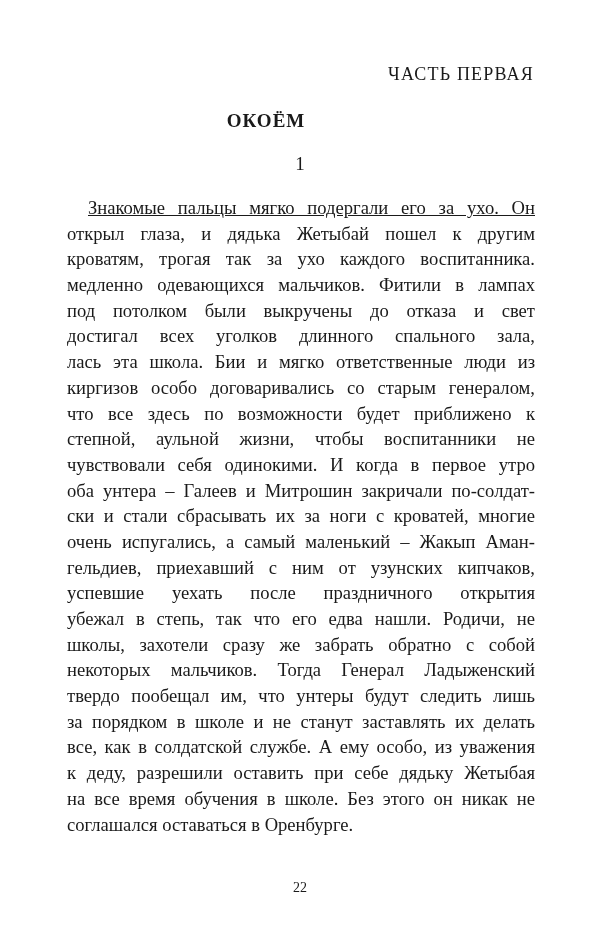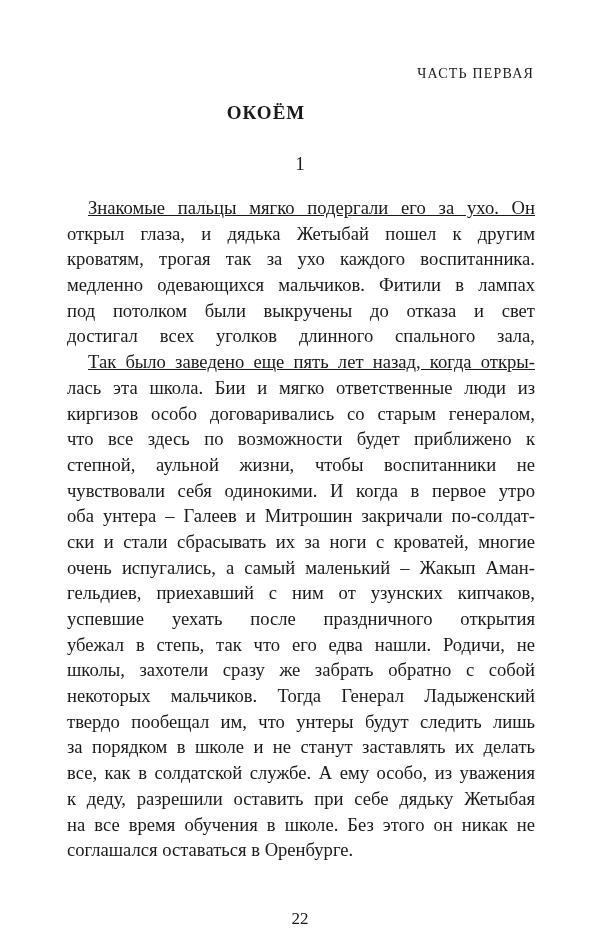--- a/index.html
+++ b/index.html
@@ -18,29 +18,29 @@
   .page {
     position: absolute;
     left: 0; top: 0;
     width: 600px;
     height: 938px;
   }
   .running-head {
     position: absolute;
     top: 64px;
     right: 66px;
-    font-size: 14px;
+    font-size: 18px;
     letter-spacing: 1.2px;
     line-height: 20px;
     white-space: nowrap;
     text-align: center;
   }
   .chapter-title {
     position: absolute;
-    top: 102px;
+    top: 110px;
     left: 0;
     width: 532px;
     text-align: center;
     font-size: 19px;
     font-weight: bold;
     letter-spacing: 1px;
     line-height: 22px;
   }
   .section-number {
     position: absolute;
@@ -69,44 +69,43 @@
   }
   .line.indent {
     padding-left: 21px;
     text-decoration: underline;
   }
   .line.last {
     text-align-last: left;
   }
   .page-number {
     position: absolute;
-    top: 909px;
+    top: 878px;
     left: 0;
     width: 600px;
     text-align: center;
-    font-size: 17px;
+    font-size: 14px;
     line-height: 20px;
   }
 </style>
 </head>
 <body>
 
 <div class="page">
   <div class="running-head">ЧАСТЬ ПЕРВАЯ</div>
   <div class="chapter-title">ОКОЁМ</div>
   <div class="section-number">1</div>
 
   <div class="body-text" id="body-text">
       <span class="line indent">Знакомые пальцы мягко подергали его за ухо. Он</span>
       <span class="line">открыл глаза, и дядька Жетыбай пошел к другим</span>
       <span class="line">кроватям, трогая так за ухо каждого воспитанника.</span>
       <span class="line">медленно одевающихся мальчиков. Фитили в лампах</span>
       <span class="line">под потолком были выкручены до отказа и свет</span>
       <span class="line">достигал всех уголков длинного спального зала,</span>
-      <span class="line indent">Так было заведено еще пять лет назад, когда откры-</span>
       <span class="line">лась эта школа. Бии и мягко ответственные люди из</span>
       <span class="line">киргизов особо договаривались со старым генералом,</span>
       <span class="line">что все здесь по возможности будет приближено к</span>
       <span class="line">степной, аульной жизни, чтобы воспитанники не</span>
       <span class="line">чувствовали себя одинокими. И когда в первое утро</span>
       <span class="line">оба унтера – Галеев и Митрошин закричали по-солдат-</span>
       <span class="line">ски и стали сбрасывать их за ноги с кроватей, многие</span>
       <span class="line">очень испугались, а самый маленький – Жакып Аман-</span>
       <span class="line">гельдиев, приехавший с ним от узунских кипчаков,</span>
       <span class="line">успевшие уехать после праздничного открытия</span>

